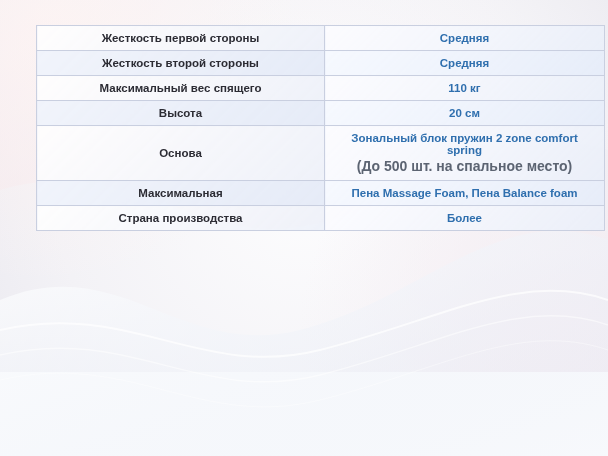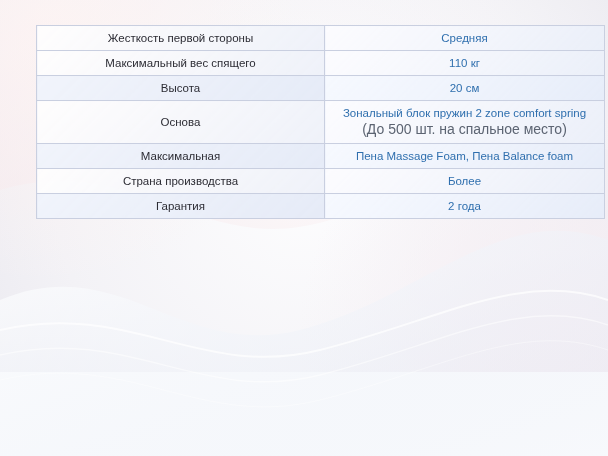--- a/index.html
+++ b/index.html
@@ -14,20 +14,21 @@
     overflow: hidden;
   }
   .page {
     position: relative;
     width: 608px;
     height: 372px;
     background:
       radial-gradient(circle at 8% 10%, #fdf3f2 0%, rgba(253,243,242,0) 38%),
       radial-gradient(circle at 92% 90%, #f6eef3 0%, rgba(246,238,243,0) 40%),
       radial-gradient(circle at 50% 50%, #fdfdfe 0%, #f3f2f6 70%, #ecebf1 100%);
+    font-weight: bold;
   }
   .backdrop-swirl {
     position: absolute;
     left: 0; top: 0;
     width: 608px; height: 456px;
     pointer-events: none;
   }
   .spec-table {
     position: absolute;
     left: 36px;
@@ -97,20 +98,26 @@
   <table class="spec-table">
     <tbody>
 
       <tr class="row-main">
         <td class="cell-label">Жесткость первой стороны</td>
         <td class="cell-value">
           <span class="value-main">Средняя</span>
         </td>
       </tr>
 
+      <tr class="row-alt">
+        <td class="cell-label">Жесткость второй стороны</td>
+        <td class="cell-value">
+          <span class="value-main">Средняя</span>
+        </td>
+      </tr>
 
       <tr class="row-main">
         <td class="cell-label">Максимальный вес спящего</td>
         <td class="cell-value">
           <span class="value-main">110 кг</span>
         </td>
       </tr>
 
       <tr class="row-alt">
         <td class="cell-label">Высота</td>
@@ -136,23 +143,17 @@
 
 
 
       <tr class="row-main">
         <td class="cell-label">Страна производства</td>
         <td class="cell-value">
           <span class="value-main">Более</span>
         </td>
       </tr>
 
-      <tr class="row-alt">
-        <td class="cell-label">Гарантия</td>
-        <td class="cell-value">
-          <span class="value-main">2 года</span>
-        </td>
-      </tr>
 
     </tbody>
   </table>
 
 </div>
 
 </body></html>

